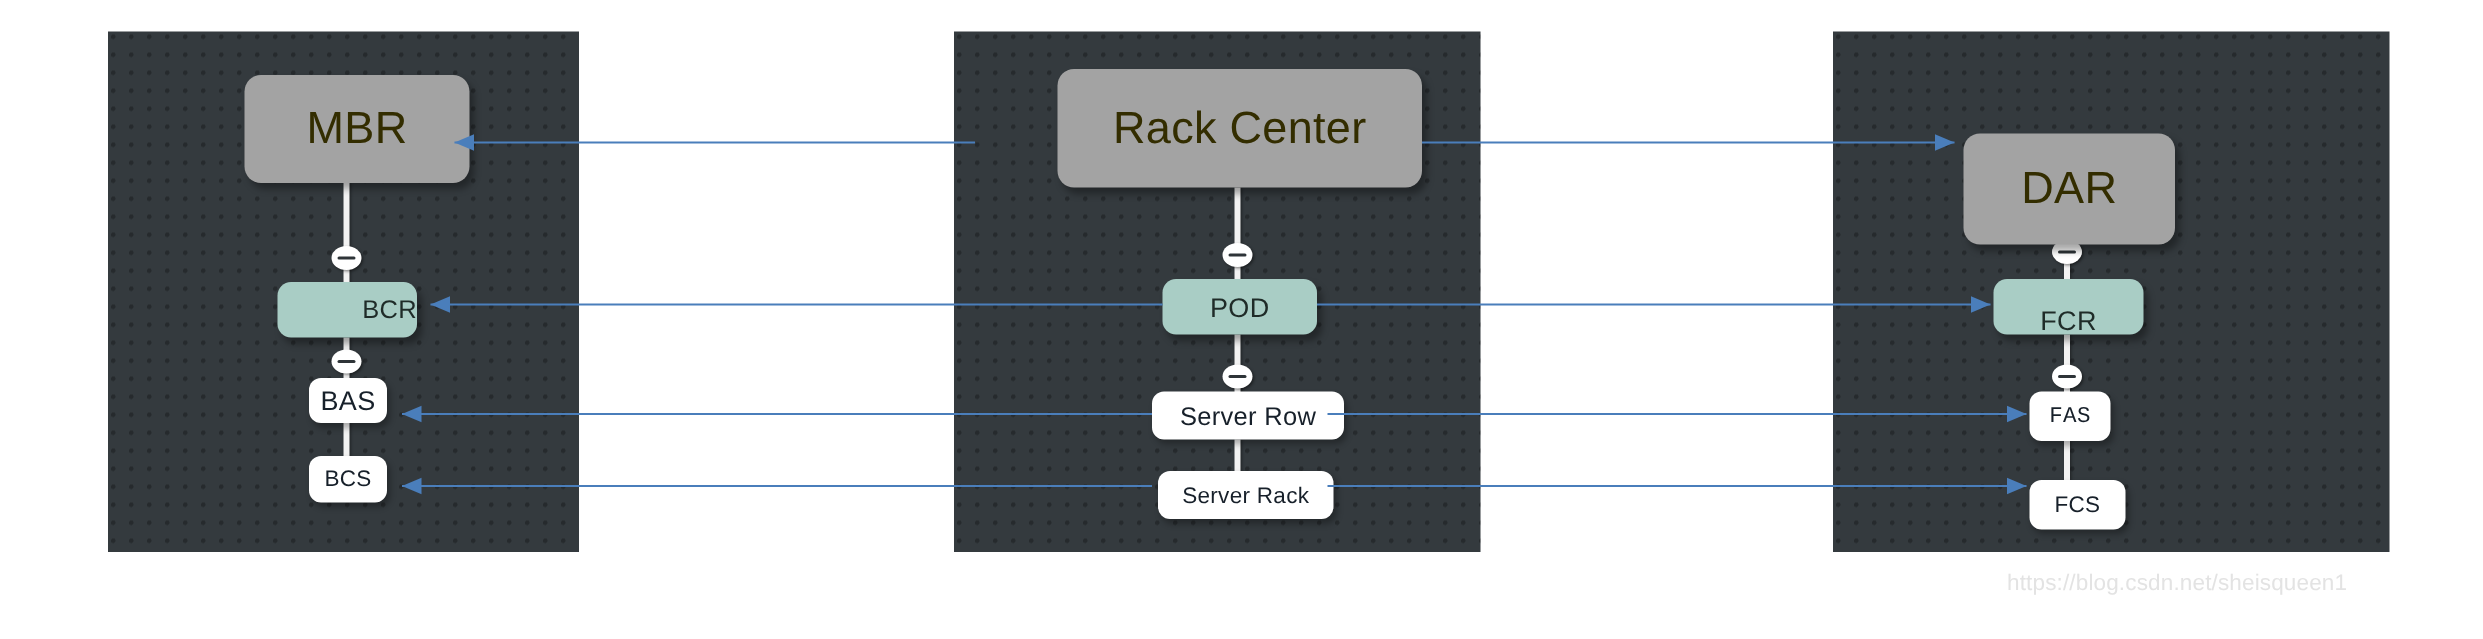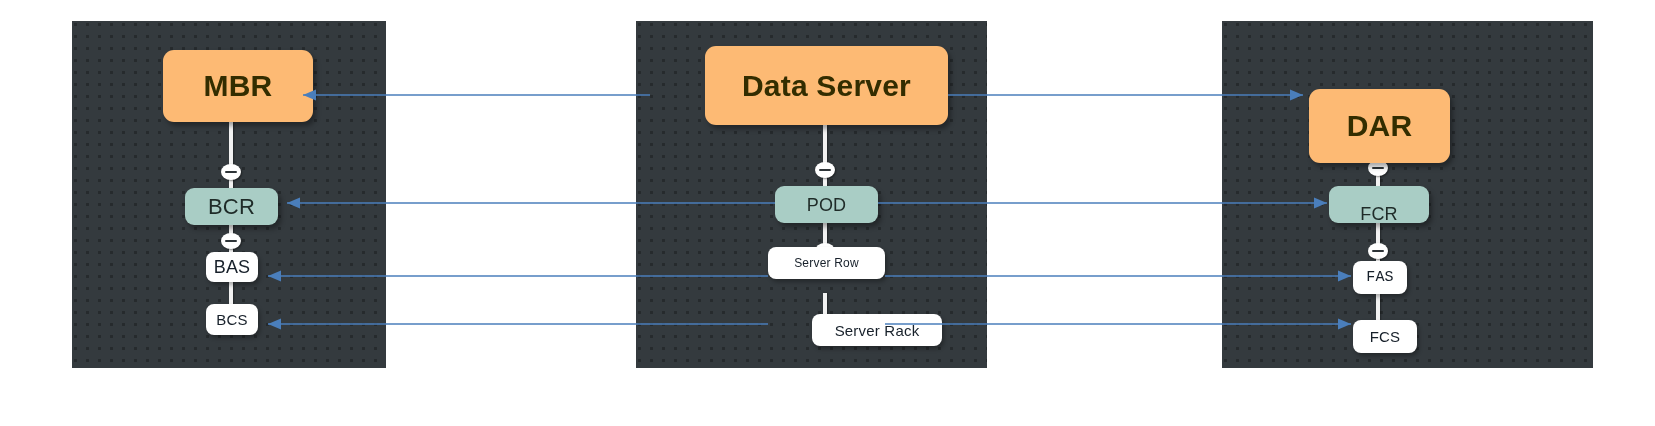--- a/index.html
+++ b/index.html
@@ -47,24 +47,23 @@
     align-items: center;
     justify-content: center;
     text-align: center;
     border-radius: 9px;
     box-shadow: 3px 4px 5px rgba(0,0,0,0.34);
     white-space: nowrap;
     line-height: 1;
     letter-spacing: 0.2px;
   }
   .node.lvl1 {
-    background: #fdba74;
+    background: #a3a3a3;
     color: #332d00;
     border-radius: 11px;
-    font-weight: bold;
   }
   .node.lvl2 {
     background: #a9cdc5;
     color: #1f2b28;
   }
   .node.lvl3 {
     background: #ffffff;
     color: #17202a;
     border-radius: 8px;
     box-shadow: 2px 3px 4px rgba(0,0,0,0.30);
@@ -112,45 +111,45 @@
   <div id="panels-layer">
       <div class="panel" style="left: 72px; top: 21px; width: 314px; height: 347px;"></div>
       <div class="connector" style="left: 229px; top: 122px; width: 4px; height: 67px;"></div>
       <div class="collapse-handle" style="left: 221px; top: 164px; width: 20px; height: 16px;"></div>
       <div class="connector" style="left: 229px; top: 225px; width: 4px; height: 28px;"></div>
       <div class="collapse-handle" style="left: 221px; top: 233px; width: 20px; height: 16px;"></div>
       <div class="connector" style="left: 229px; top: 282px; width: 4px; height: 23px;"></div>
       <div class="node lvl1" style="left: 163px; top: 50px; width: 150px; height: 72px; font-size: 30px;">
         <span>MBR</span>
       </div>
-      <div class="node lvl2" style="left: 185px; top: 188px; width: 93px; height: 37px; font-size: 22px;">
+      <div class="node lvl2" style="left: 185px; top: 188px; width: 93px; height: 37px; font-size: 17px; justify-content: flex-end;">
         <span>BCR</span>
       </div>
       <div class="node lvl3" style="left: 206px; top: 252px; width: 52px; height: 30px; font-size: 18px;">
         <span>BAS</span>
       </div>
       <div class="node lvl3" style="left: 206px; top: 304px; width: 52px; height: 31px; font-size: 15px;">
         <span>BCS</span>
       </div>
       <div class="panel" style="left: 636px; top: 21px; width: 351px; height: 347px;"></div>
       <div class="connector" style="left: 823px; top: 125px; width: 4px; height: 62px;"></div>
       <div class="collapse-handle" style="left: 815px; top: 162px; width: 20px; height: 16px;"></div>
       <div class="connector" style="left: 823px; top: 223px; width: 4px; height: 39px;"></div>
       <div class="collapse-handle" style="left: 815px; top: 243px; width: 20px; height: 16px;"></div>
       <div class="connector" style="left: 823px; top: 293px; width: 4px; height: 22px;"></div>
       <div class="node lvl1" style="left: 705px; top: 46px; width: 243px; height: 79px; font-size: 30px;">
-        <span>Data Server</span>
+        <span>Rack Center</span>
       </div>
       <div class="node lvl2" style="left: 775px; top: 186px; width: 103px; height: 37px; font-size: 18px;">
         <span>POD</span>
       </div>
-      <div class="node lvl3" style="left: 768px; top: 247px; width: 117px; height: 32px; font-size: 12px;">
+      <div class="node lvl3" style="left: 768px; top: 261px; width: 128px; height: 32px; font-size: 17px;">
         <span>Server Row</span>
       </div>
-      <div class="node lvl3" style="left: 812px; top: 314px; width: 130px; height: 32px; font-size: 15px;">
+      <div class="node lvl3" style="left: 772px; top: 314px; width: 117px; height: 32px; font-size: 15px;">
         <span>Server Rack</span>
       </div>
       <div class="panel" style="left: 1222px; top: 21px; width: 371px; height: 347px;"></div>
       <div class="connector" style="left: 1376px; top: 120px; width: 4px; height: 66px;"></div>
       <div class="collapse-handle" style="left: 1368px; top: 160px; width: 20px; height: 16px;"></div>
       <div class="connector" style="left: 1376px; top: 223px; width: 4px; height: 39px;"></div>
       <div class="collapse-handle" style="left: 1368px; top: 243px; width: 20px; height: 16px;"></div>
       <div class="connector" style="left: 1376px; top: 294px; width: 4px; height: 27px;"></div>
       <div class="node lvl1" style="left: 1309px; top: 46px; width: 141px; height: 74px; font-size: 30px; margin-top: 43px;">
         <span>DAR</span>
@@ -194,14 +193,15 @@
       <g>
         <line x1="885" y1="276" x2="1351" y2="276" stroke="#4a7ebb" stroke-width="1.4"></line>
         <path d="M 1351 276 L 1338 270.5 L 1338 281.5 Z" fill="#4a7ebb"></path>
       </g>
       <g>
         <line x1="885" y1="324" x2="1351" y2="324" stroke="#4a7ebb" stroke-width="1.4"></line>
         <path d="M 1351 324 L 1338 318.5 L 1338 329.5 Z" fill="#4a7ebb"></path>
       </g>
     </svg>
 
+  <div class="watermark" style="left:1338px; top:380px;">https://blog.csdn.net/sheisqueen1</div>
 
 </div>
 
 </body></html>

